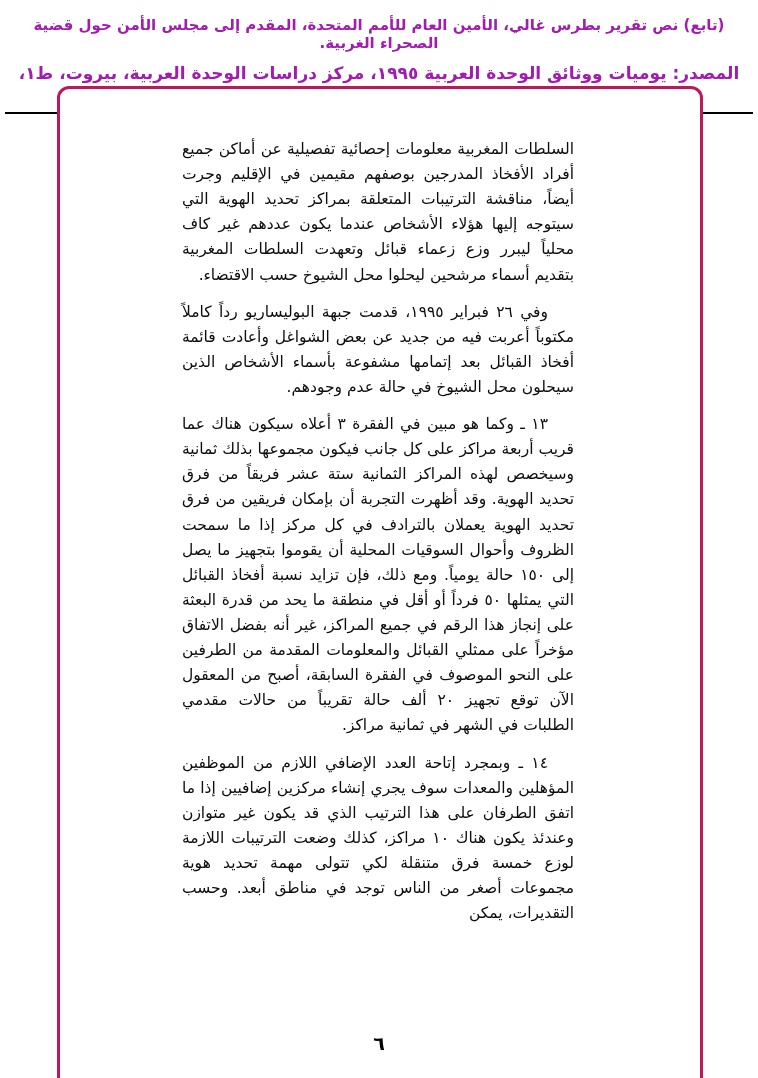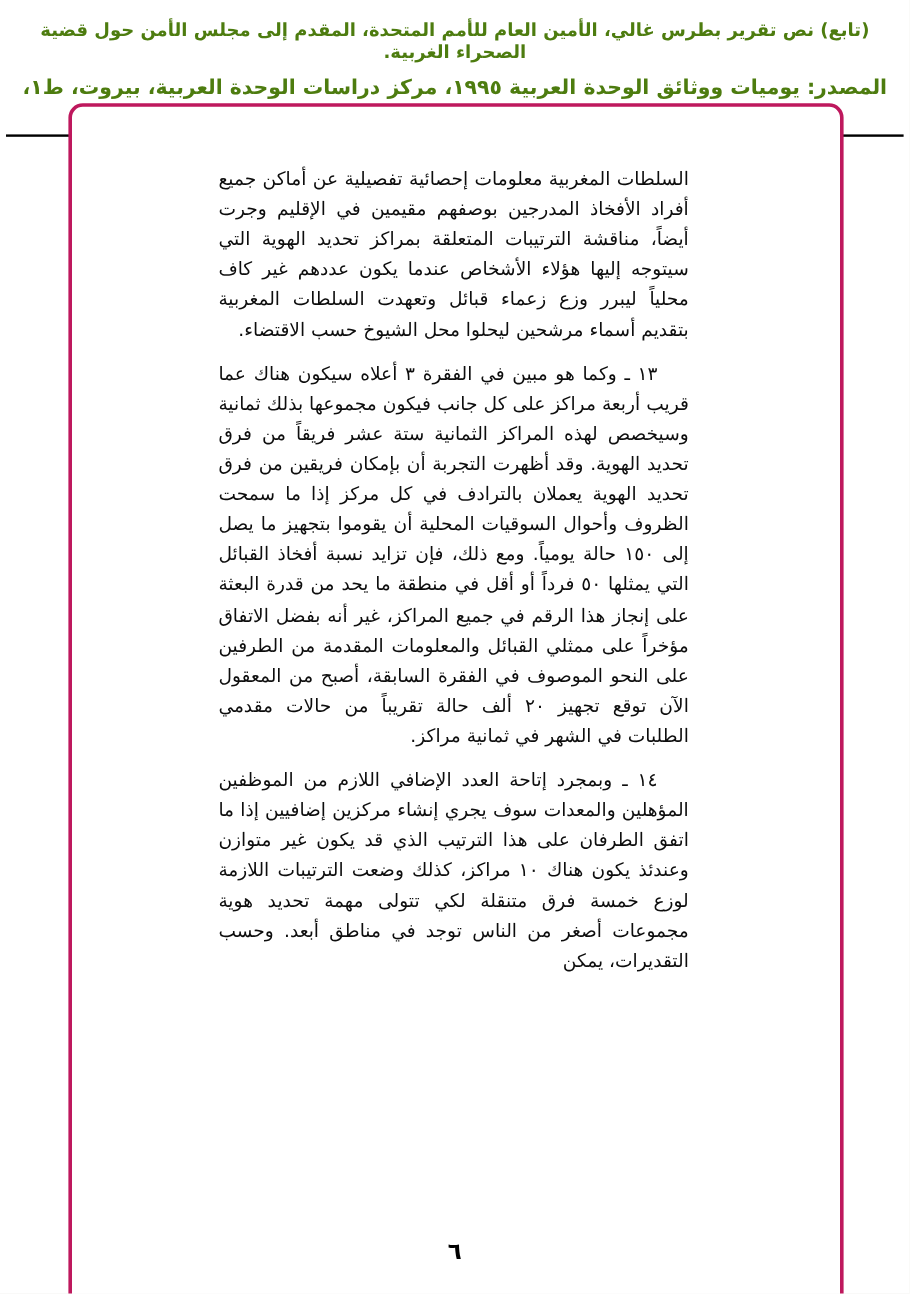--- a/index.html
+++ b/index.html
@@ -11,21 +11,21 @@
     overflow: hidden;
   }
   .page {
     position: absolute; inset: 0;
     background: #ffffff;
     direction: rtl;
   }
   .doc-header {
     padding-top: 16px;
     text-align: center;
-    color: #4d7c0f;
+    color: #a21caf;
   }
   .header-title {
     font-size: 15px;
     font-weight: bold;
     letter-spacing: 0.2px;
     padding: 0 10px;
   }
   .header-source {
     font-size: 17px;
     font-weight: bold;
@@ -77,20 +77,21 @@
   <div class="doc-header">
     <div class="header-title">(تابع) نص تقرير بطرس غالي، الأمين العام للأمم المتحدة، المقدم إلى مجلس الأمن حول قضية الصحراء الغربية.</div>
     <div class="header-source">المصدر: يوميات ووثائق الوحدة العربية ١٩٩٥،  مركز دراسات الوحدة العربية، بيروت، ط١، ١٩٩٦، ص ٤١٠ - ٤١٨.</div>
   </div>
 
   <div class="header-divider"></div>
 
   <div class="green-frame">
     <div class="text-block">
       <p>السلطات المغربية معلومات إحصائية تفصيلية عن أماكن جميع أفراد الأفخاذ المدرجين بوصفهم مقيمين في الإقليم وجرت أيضاً، مناقشة الترتيبات المتعلقة بمراكز تحديد الهوية التي سيتوجه إليها هؤلاء الأشخاص عندما يكون عددهم غير كاف محلياً ليبرر وزع زعماء قبائل وتعهدت السلطات المغربية بتقديم أسماء مرشحين ليحلوا محل الشيوخ حسب الاقتضاء.</p>
+      <p class="indent">وفي ٢٦ فبراير ١٩٩٥، قدمت جبهة البوليساريو رداً كاملاً مكتوباً أعربت فيه من جديد عن بعض الشواغل وأعادت قائمة أفخاذ القبائل بعد إتمامها مشفوعة بأسماء الأشخاص الذين سيحلون محل الشيوخ في حالة عدم وجودهم.</p>
       <p class="indent">١٣ ـ وكما هو مبين في الفقرة ٣ أعلاه سيكون هناك عما قريب أربعة مراكز على كل جانب فيكون مجموعها بذلك ثمانية وسيخصص لهذه المراكز الثمانية ستة عشر فريقاً من فرق تحديد الهوية. وقد أظهرت التجربة أن بإمكان فريقين من فرق تحديد الهوية يعملان بالترادف في كل مركز إذا ما سمحت الظروف وأحوال السوقيات المحلية أن يقوموا بتجهيز ما يصل إلى ١٥٠ حالة يومياً. ومع ذلك، فإن تزايد نسبة أفخاذ القبائل التي يمثلها ٥٠ فرداً أو أقل في منطقة ما يحد من قدرة البعثة على إنجاز هذا الرقم في جميع المراكز، غير أنه بفضل الاتفاق مؤخراً على ممثلي القبائل والمعلومات المقدمة من الطرفين على النحو الموصوف في الفقرة السابقة، أصبح من المعقول الآن توقع تجهيز ٢٠ ألف حالة تقريباً من حالات مقدمي الطلبات في الشهر في ثمانية مراكز.</p>
       <p class="indent">١٤ ـ وبمجرد إتاحة العدد الإضافي اللازم من الموظفين المؤهلين والمعدات سوف يجري إنشاء مركزين إضافيين إذا ما اتفق الطرفان على هذا الترتيب الذي قد يكون غير متوازن وعندئذ يكون هناك ١٠ مراكز، كذلك وضعت الترتيبات اللازمة لوزع خمسة فرق متنقلة لكي تتولى مهمة تحديد هوية مجموعات أصغر من الناس توجد في مناطق أبعد. وحسب التقديرات، يمكن</p>
     </div>
   </div>
 
   <div class="page-number">٦</div>
 
 </div>
 
 </body></html>

